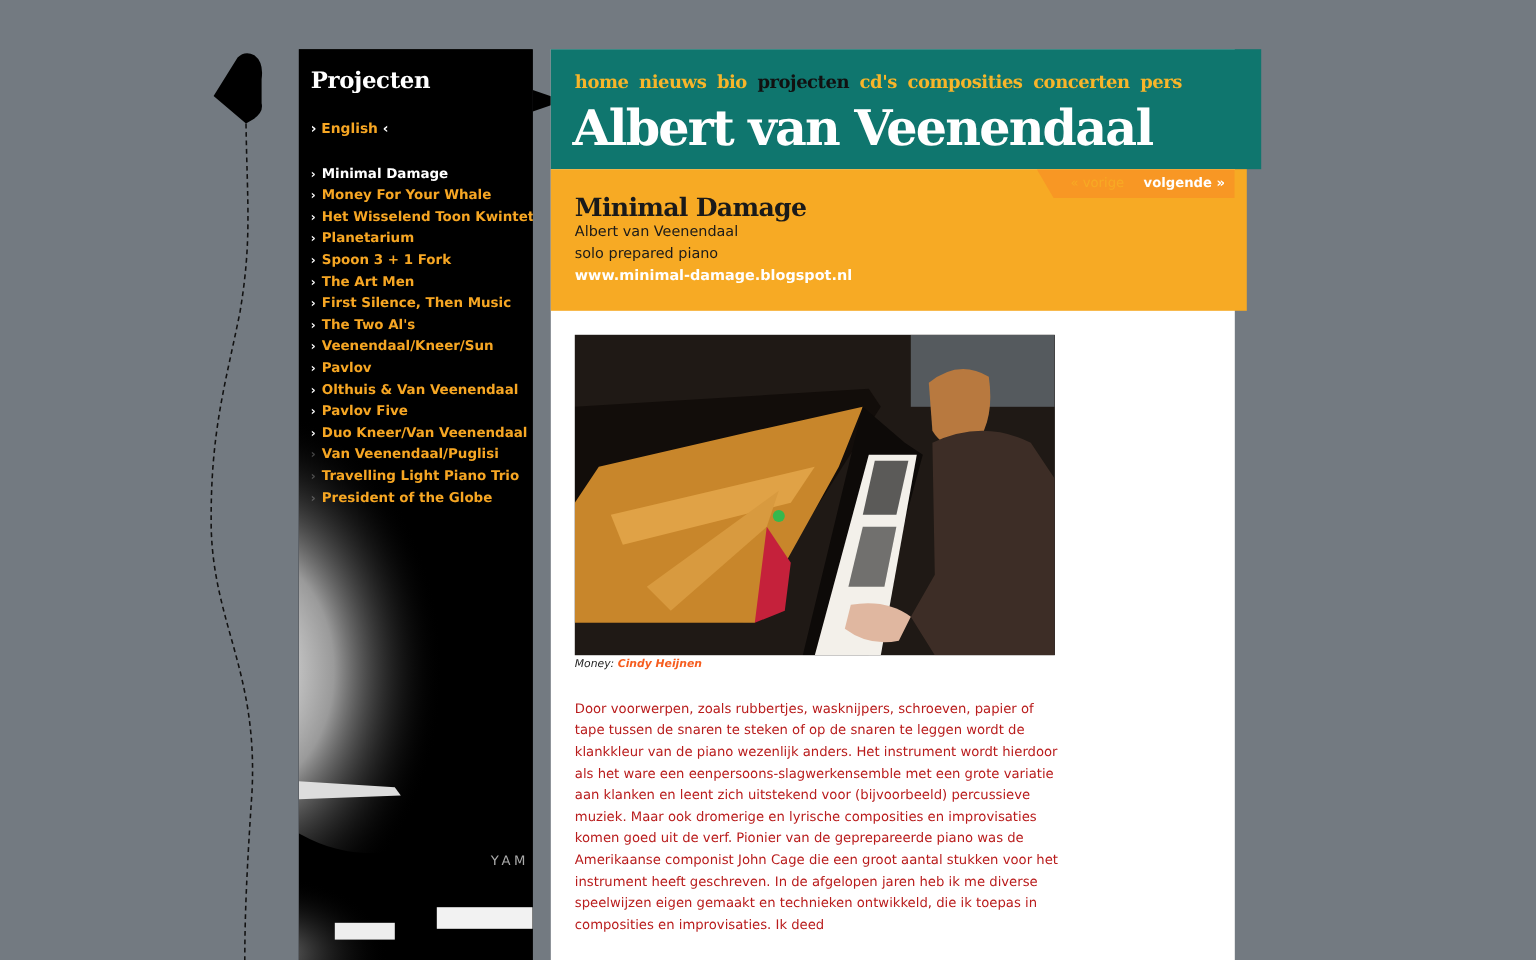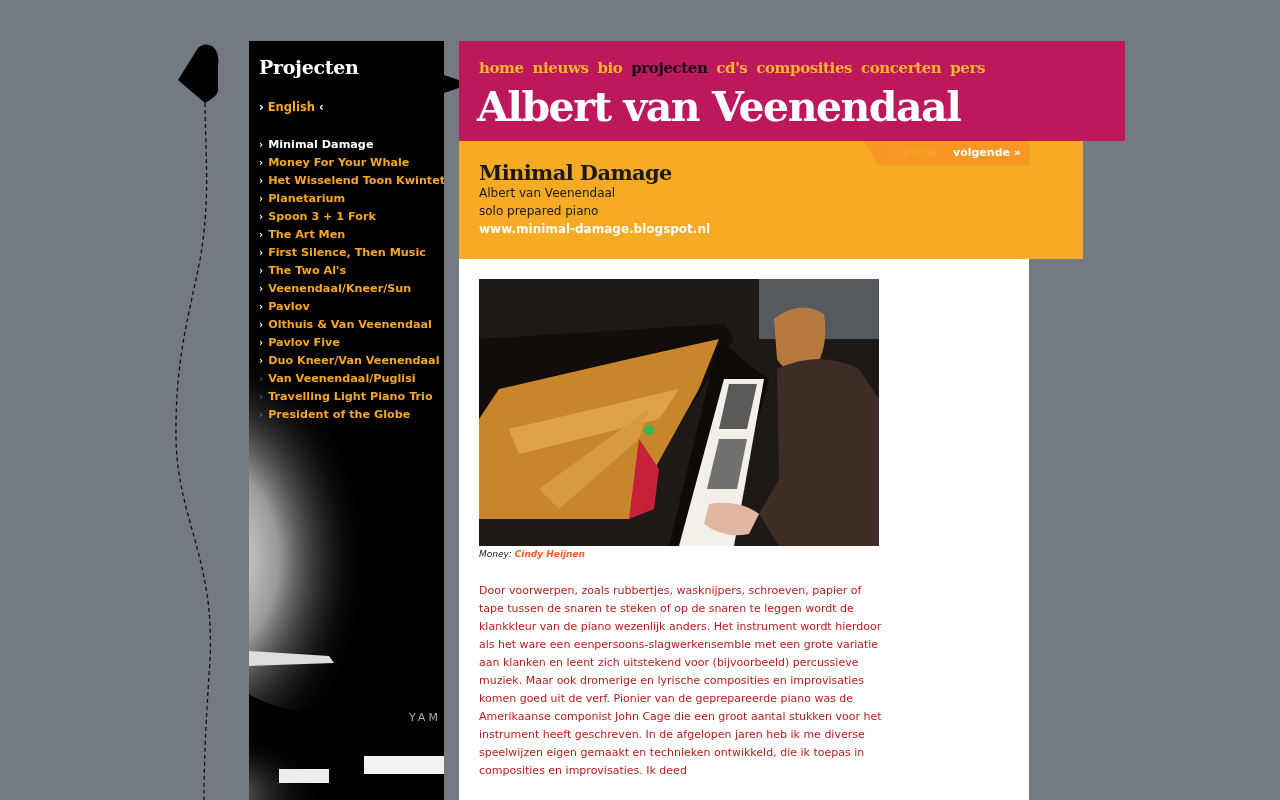--- a/index.html
+++ b/index.html
@@ -10,26 +10,26 @@
   .sidebar-title{position:absolute;left:10px;top:15px;font-family:"DejaVu Serif",serif;font-weight:bold;color:#fff;font-size:19px;letter-spacing:-0.3px;}
   .lang{position:absolute;left:10px;top:59px;font-size:11.5px;font-weight:bold;color:#f6a623;text-align:right;}
   .lang .b{color:#fff;}
   .proj-list{position:absolute;left:10px;top:95px;margin:0;padding:0;list-style:none;}
   .proj-list li{height:18px;line-height:18px;font-size:11.2px;font-weight:bold;color:#f6a623;white-space:nowrap;}
   .proj-list li .b{color:#fff;margin-right:5px;font-size:10px;}
   .proj-list li.active{color:#fff;}
   .proj-list li.faded .b{opacity:.25;}
   .pointer{position:absolute;left:444px;top:75px;width:0;height:0;border-top:9px solid transparent;border-bottom:9px solid transparent;border-left:26px solid #000;}
   .main{position:absolute;left:459px;top:41px;width:570px;height:759px;background:#fff;}
-  .header{position:absolute;left:0;top:0;width:666px;height:100px;background:#be185d;}
+  .header{position:absolute;left:0;top:0;width:592px;height:100px;background:#0f766e;}
   .nav{position:absolute;left:20px;top:18px;font-family:"DejaVu Serif",serif;font-weight:bold;font-size:15px;letter-spacing:-0.4px;word-spacing:-2px;white-space:nowrap;}
   .nav a{color:#f7b52a;text-decoration:none;margin-right:6px;}
   .nav a.current{color:#111;}
   .site-title{position:absolute;left:18px;top:42px;font-family:"DejaVu Serif",serif;font-weight:bold;color:#fff;font-size:41px;letter-spacing:-1.5px;white-space:nowrap;}
-  .infobar{position:absolute;left:0;top:100px;width:624px;height:118px;background:#f7aa24;}
+  .infobar{position:absolute;left:0;top:100px;width:580px;height:118px;background:#f7aa24;}
   .pager{position:absolute;left:405px;top:0;width:165px;height:24px;background:#f89724;clip-path:polygon(0 0,100% 0,100% 100%,14px 100%);}
   .pager .prev{position:absolute;left:28px;top:5px;font-size:11px;color:#f7aa24;}
   .pager .next{position:absolute;left:89px;top:5px;font-size:11px;font-weight:bold;color:#fff;}
   .proj-title{position:absolute;left:20px;top:19px;font-family:"DejaVu Serif",serif;font-weight:bold;font-size:21px;color:#1a1a1a;letter-spacing:-0.6px;}
   .info-line{position:absolute;left:20px;font-size:12px;color:#1a1a1a;}
   .info-link{position:absolute;left:20px;top:81px;font-size:12px;color:#fff;font-weight:bold;text-decoration:none;text-align:right;}
   .photo{position:absolute;left:20px;top:238px;width:400px;height:267px;overflow:hidden;background:#1a1411;}
   .caption{position:absolute;left:20px;top:508px;font-size:9px;font-style:italic;color:#222;}
   .caption a{color:#f65d1f;text-decoration:none;font-weight:bold;}
   .body-text{position:absolute;left:20px;top:541px;width:405px;font-size:11px;line-height:18px;color:#b91c1c;margin:0;}

